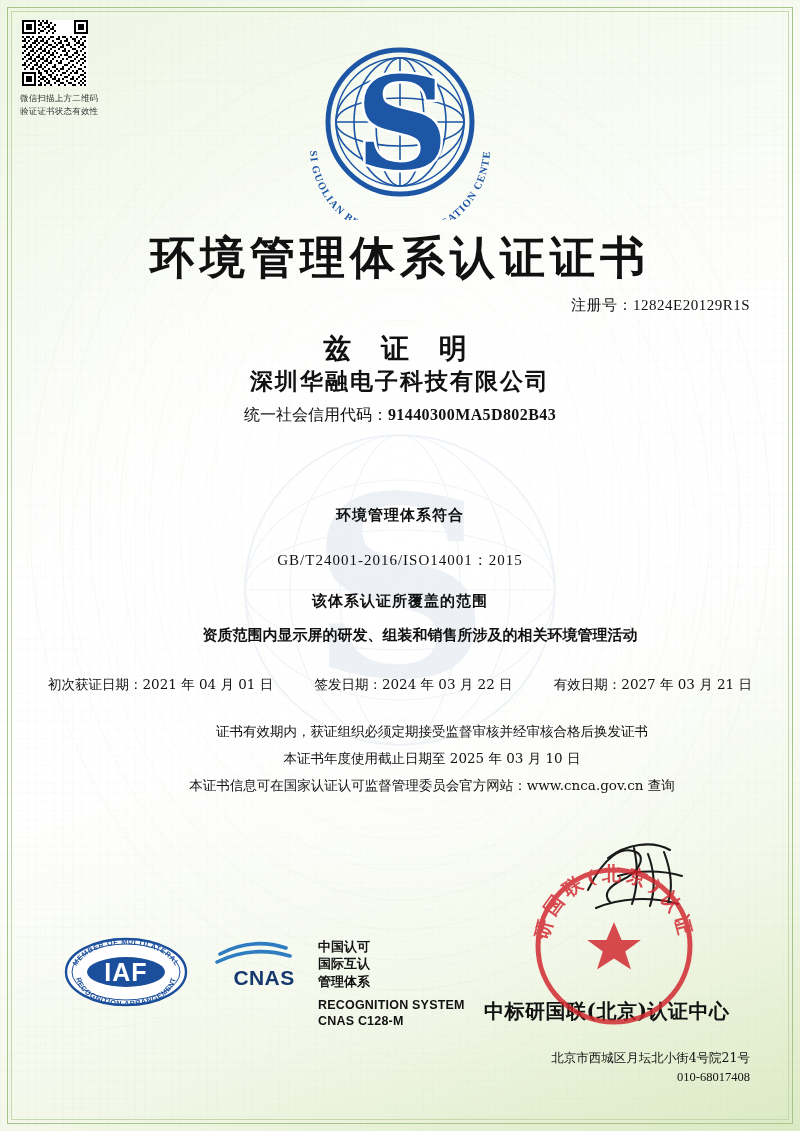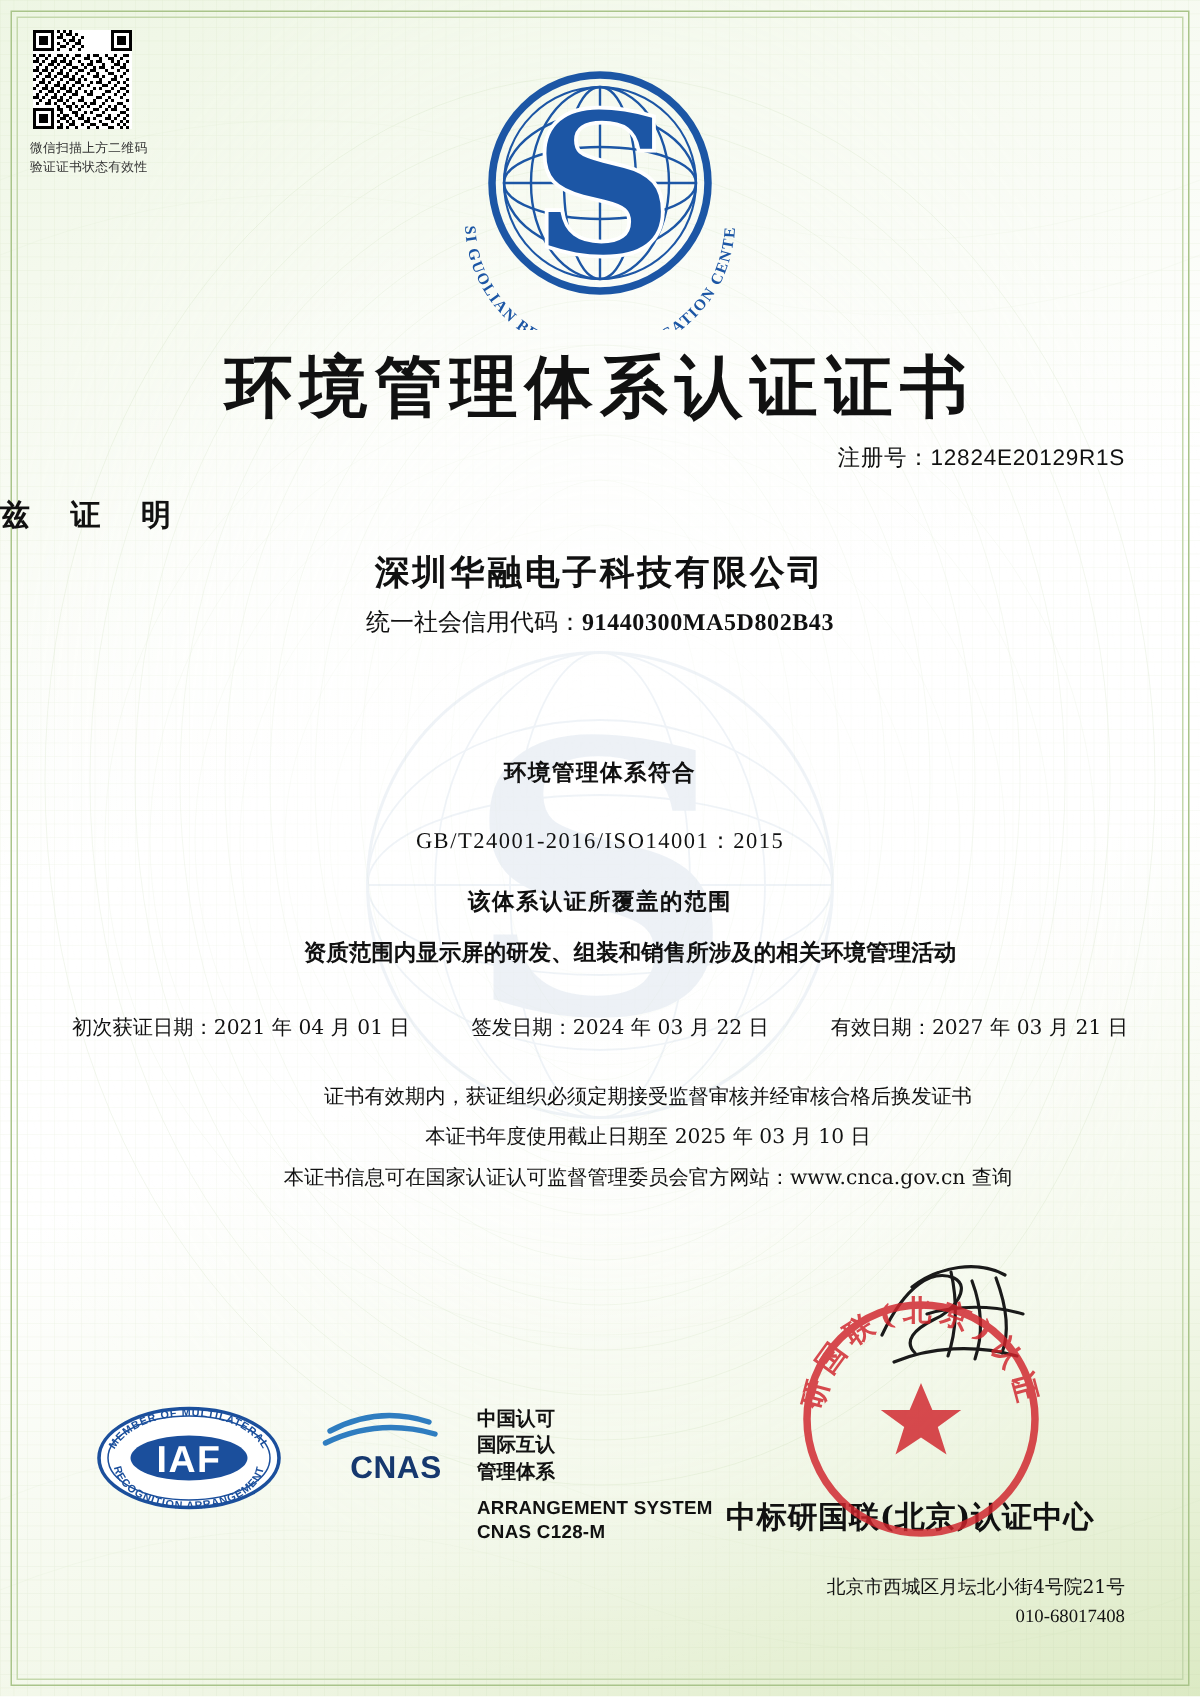--- a/index.html
+++ b/index.html
@@ -93,29 +93,30 @@
   }
   .reg-no {
     position: absolute;
     top: 296px;
     right: 50px;
     font-size: 15px;
     color: #111;
     letter-spacing: 0.5px;
   }
   .reg-no .label { font-family: "DejaVu Serif", serif; }
-  .reg-no .value { font-family: Liberation Sans, sans-serif; }
+  .reg-no .value { font-family: Liberation Serif, serif; }
 
   .hereby {
     position: absolute;
     top: 330px;
     left: 0;
     width: 100%;
-    font-family: "DejaVu Serif", serif;
-    font-size: 20px;
+    text-align: center;
+    font-family: "DejaVu Serif", serif;
+    font-size: 28px;
     font-weight: bold;
     letter-spacing: 10px;
     color: #111;
   }
   .company {
     position: absolute;
     top: 366px;
     left: 0;
     width: 100%;
     text-align: center;
@@ -722,21 +723,21 @@
     </g>
     <text x="50" y="47" text-anchor="middle" font-family="'Liberation Sans',sans-serif" font-size="21" font-weight="bold" fill="#16386e" letter-spacing="0.4">CNAS</text>
   </svg>
 
   <div class="cnas-cn">
     <div>中国认可</div>
     <div>国际互认</div>
     <div>管理体系</div>
   </div>
   <div class="cnas-en">
-    <div>ARRANGEMENT SYSTEM</div>
+    <div>RECOGNITION SYSTEM</div>
     <div>CNAS C128-M</div>
   </div>
 
   <div class="issuer-name">中标研国联(北京)认证中心</div>
 
   <svg class="signature" viewBox="0 0 120 96">
     <g fill="none" stroke="#1a1a1a" stroke-width="2.1" stroke-linecap="round">
       <path d="M10 60 C 26 26, 44 16, 58 22 C 70 28, 58 44, 44 50 C 32 56, 24 64, 32 72"></path>
       <path d="M30 28 C 48 14, 74 10, 92 20"></path>
       <path d="M56 18 C 60 36, 60 56, 54 74"></path>

